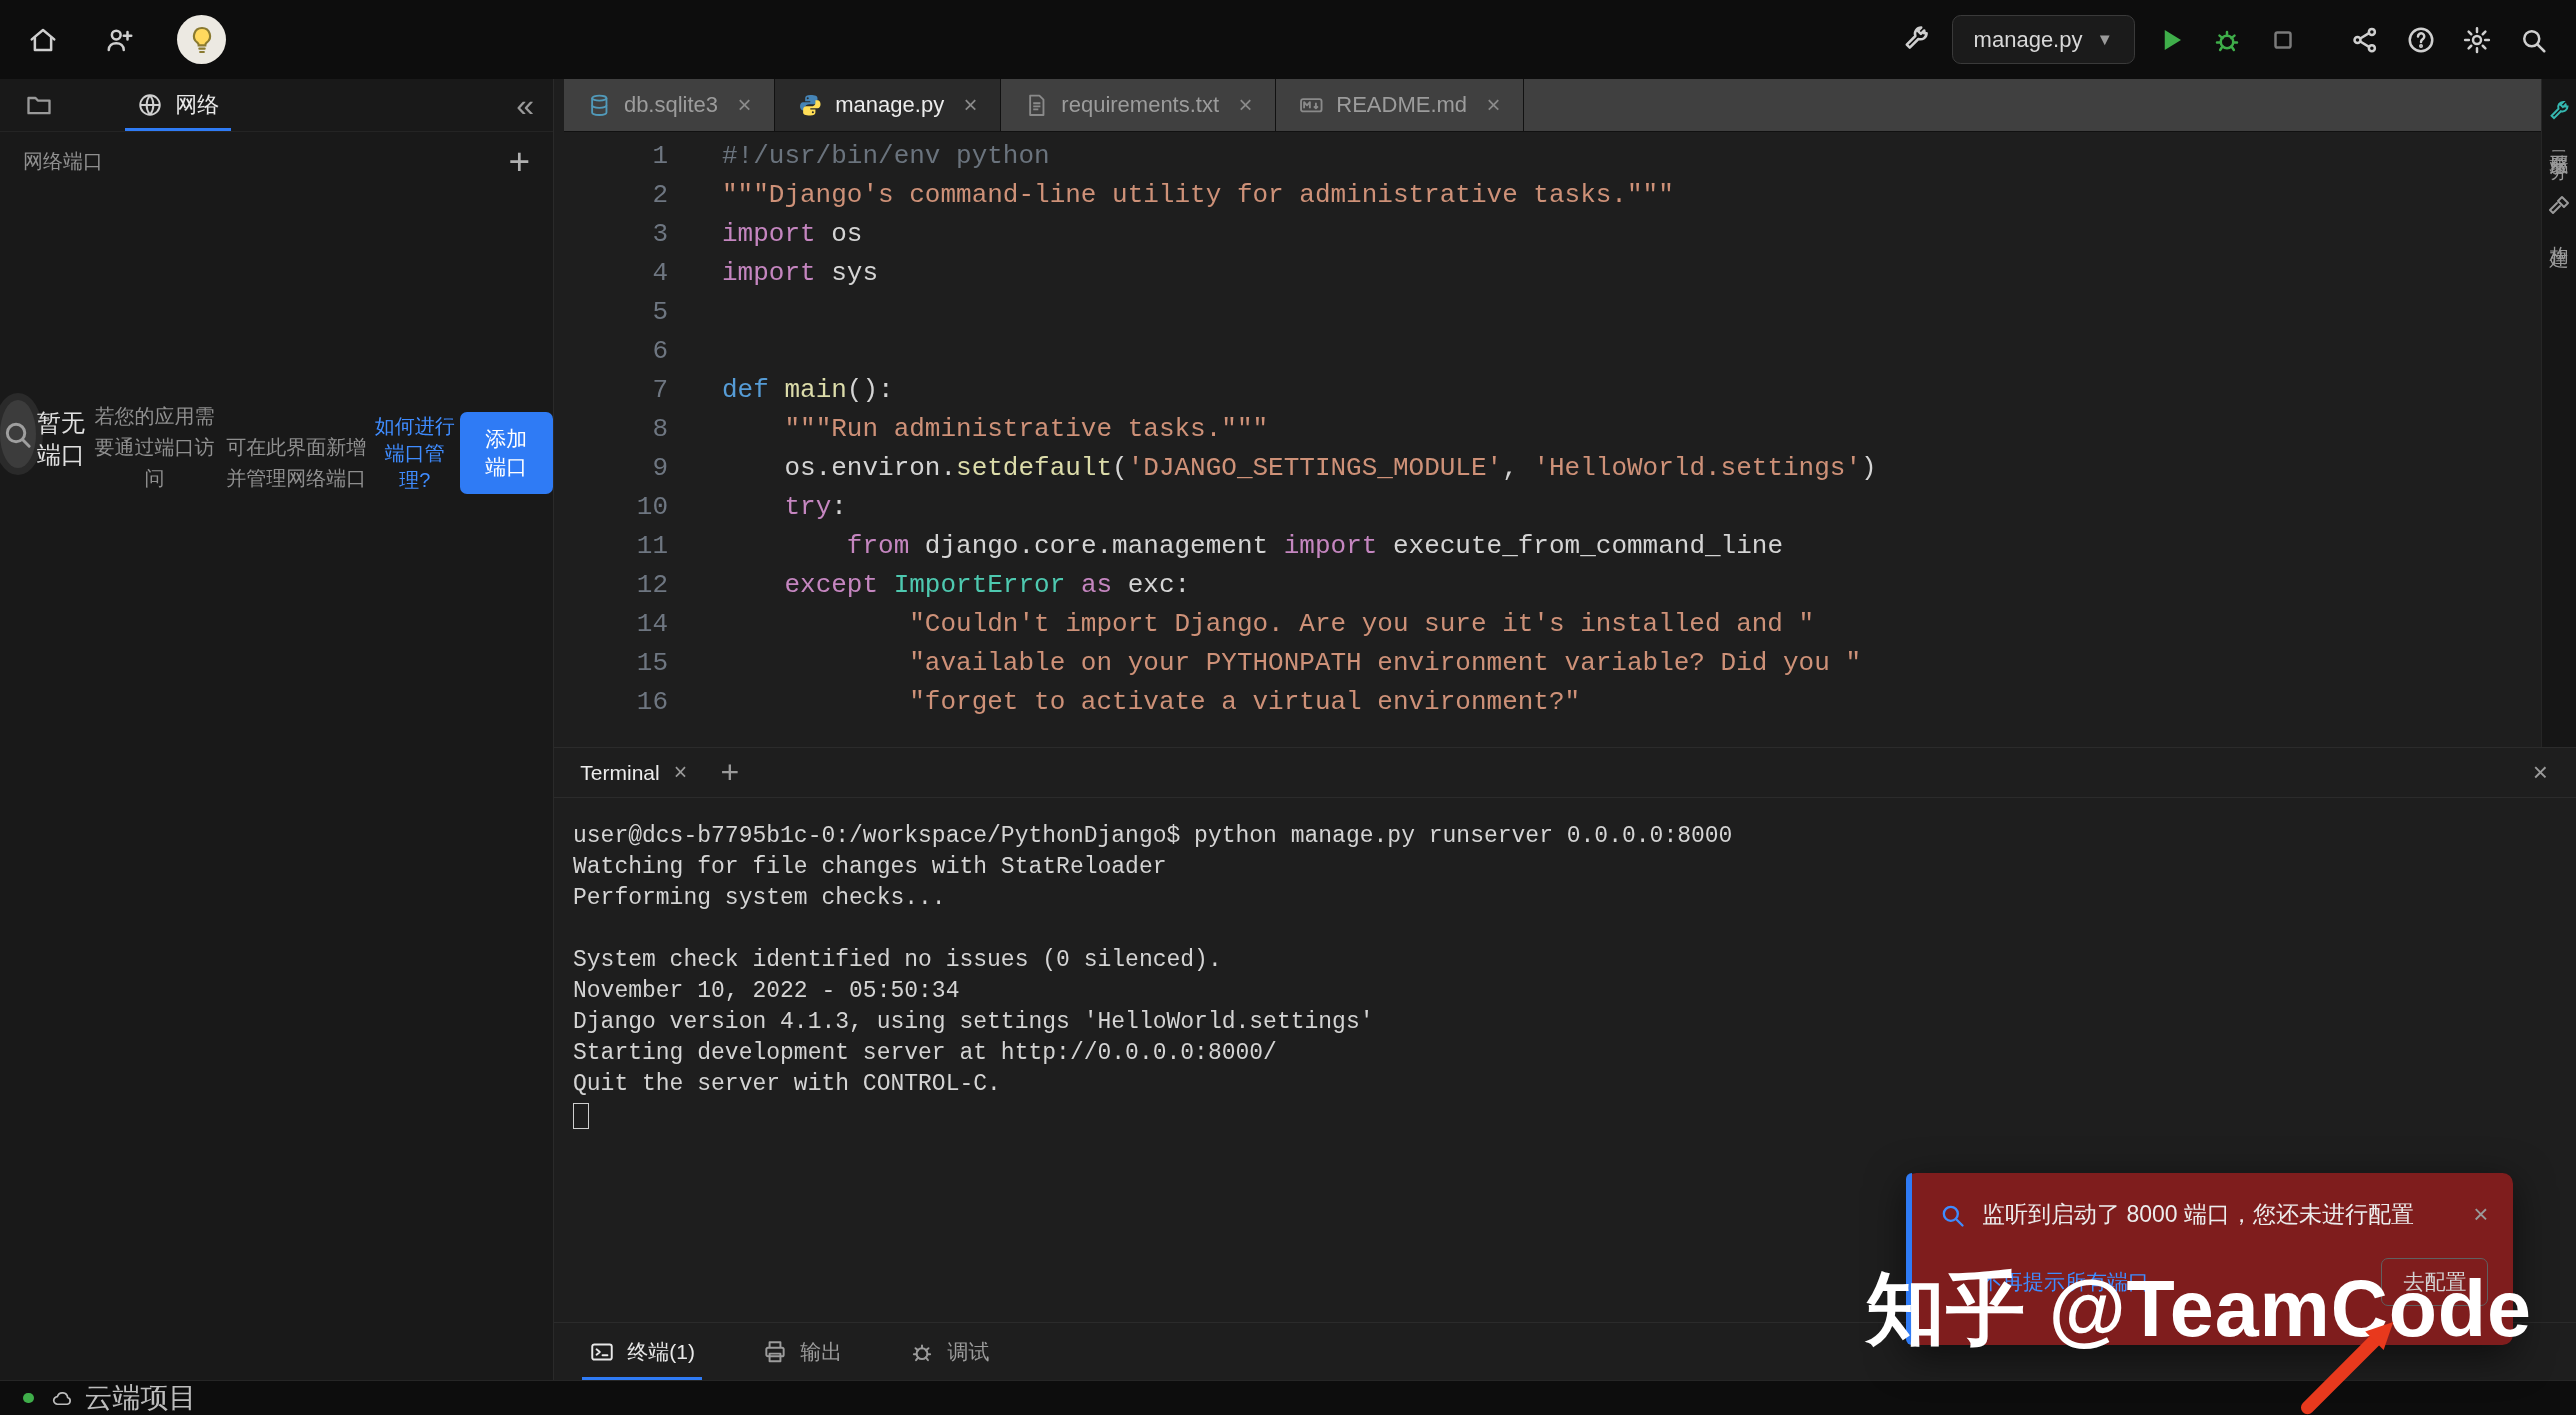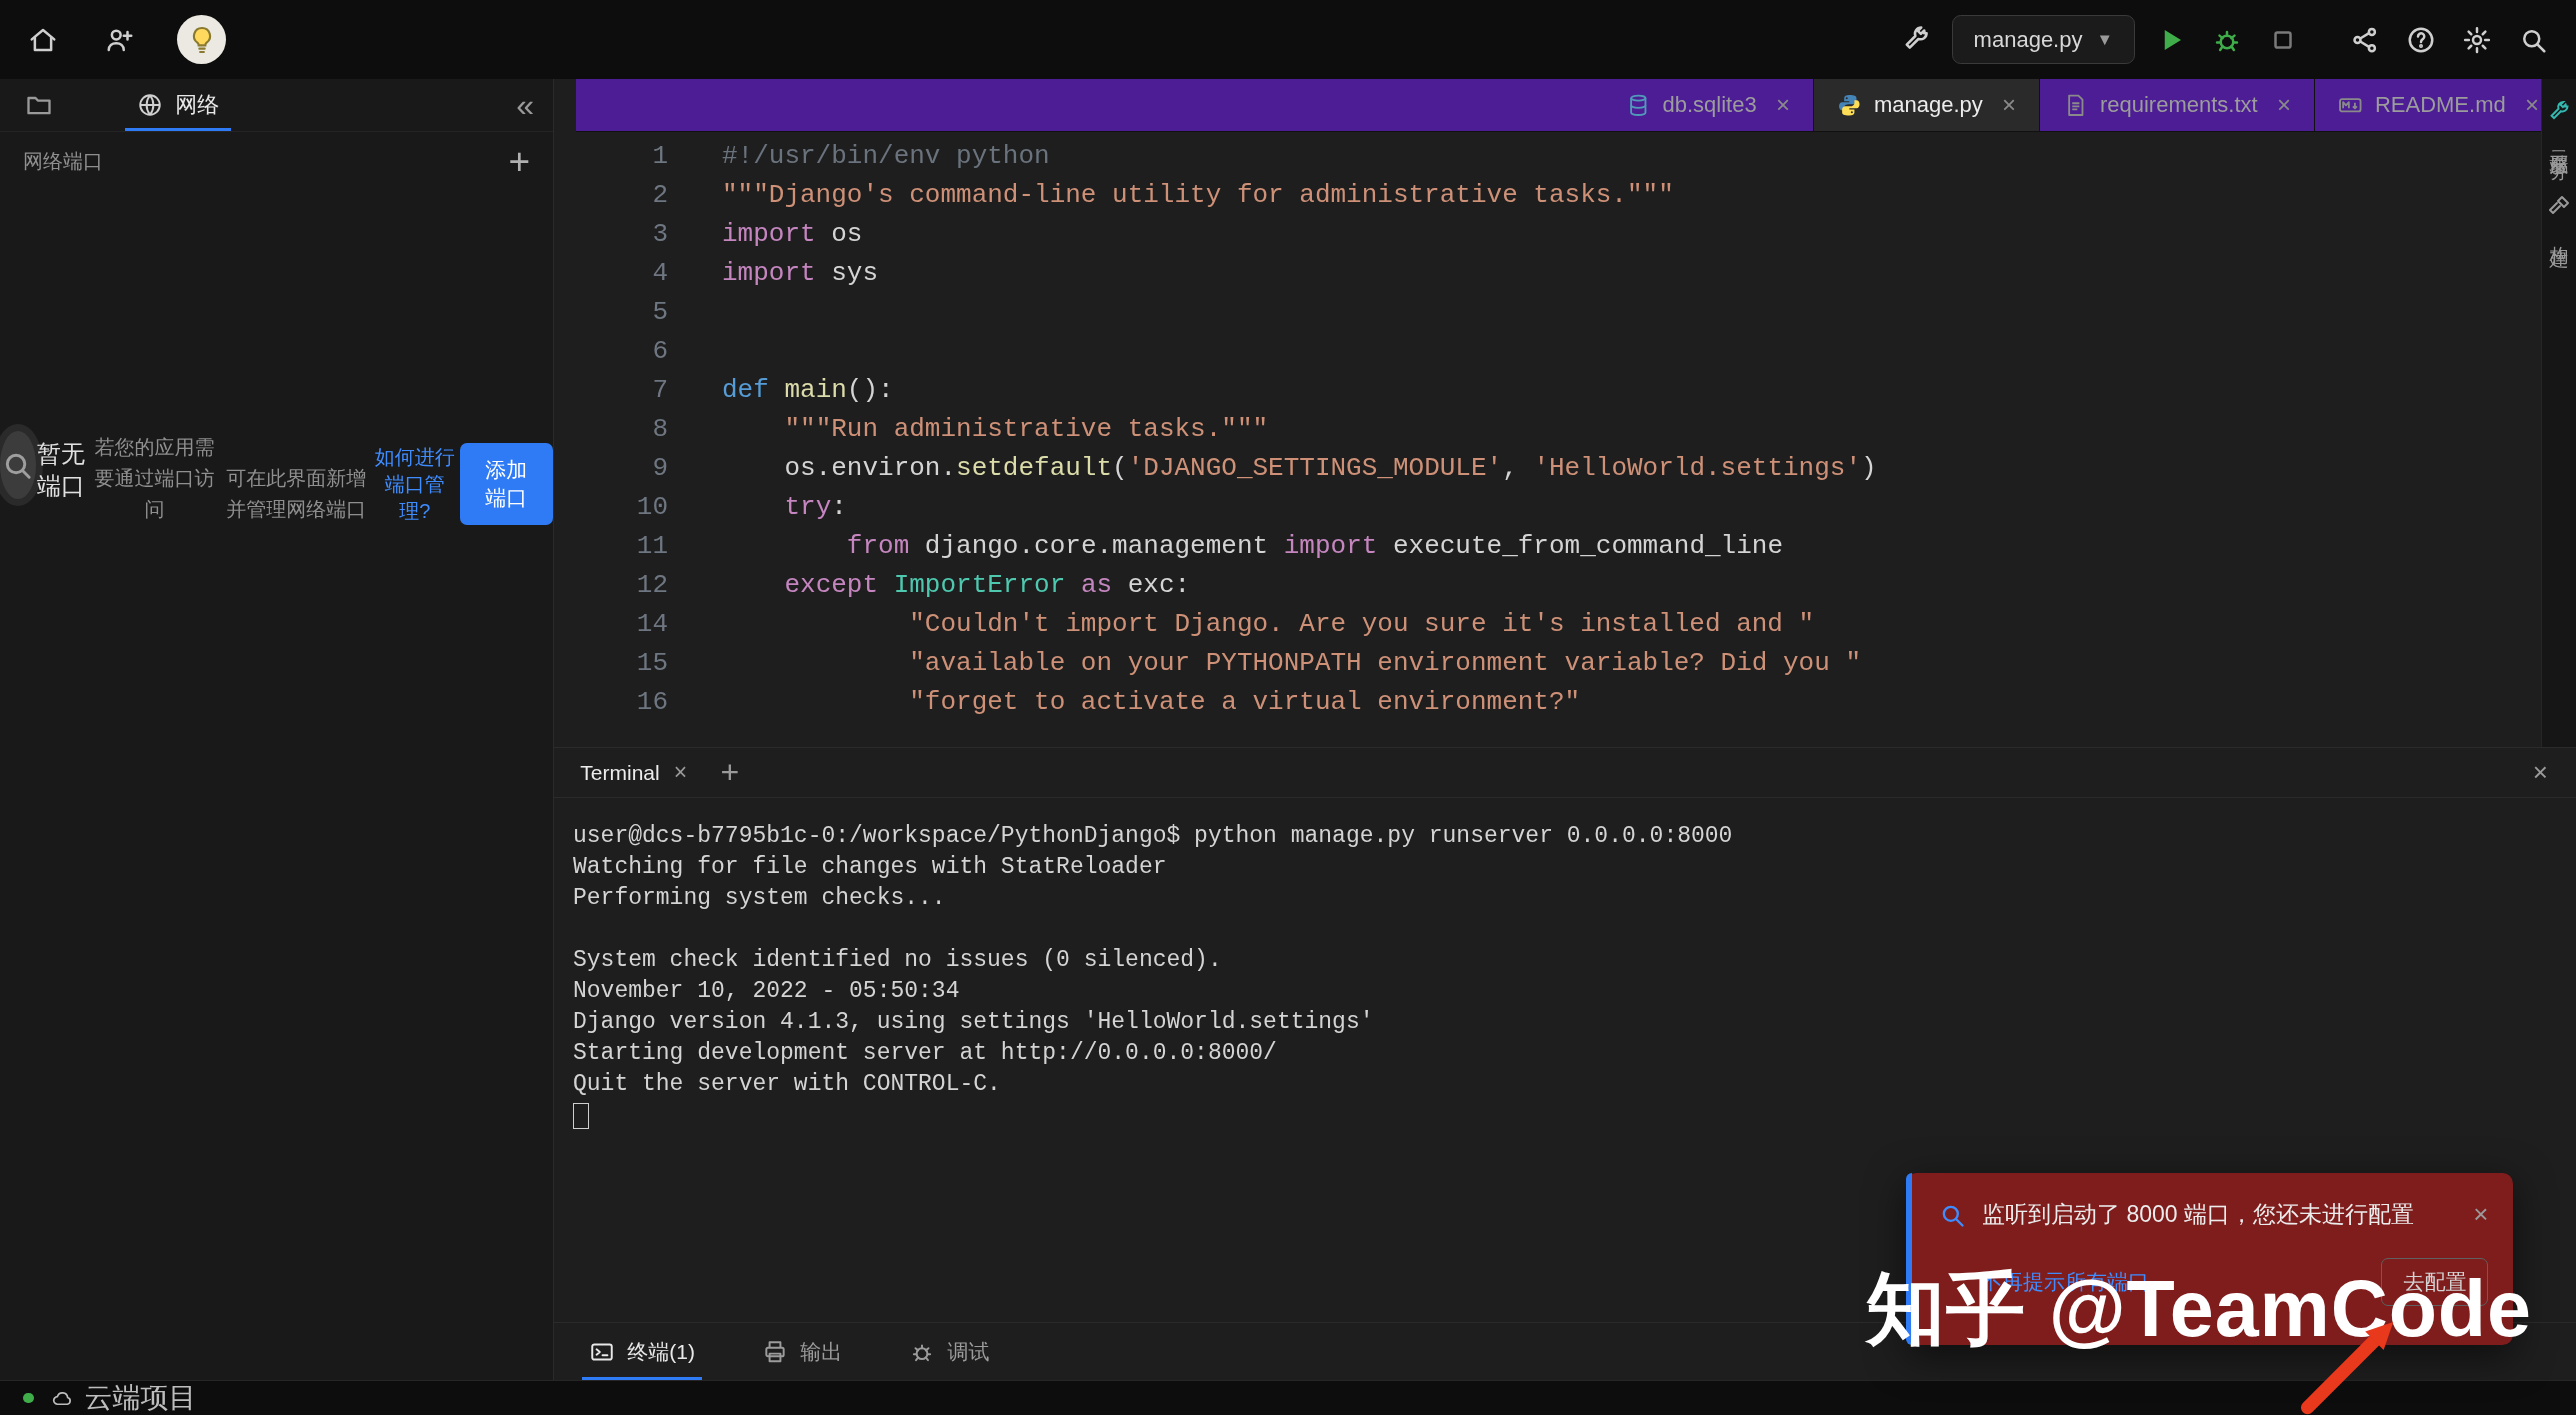--- a/index.html
+++ b/index.html
@@ -38,24 +38,24 @@
   .collapse-btn { margin-left:auto; margin-right:19px; color:#9a9a9a; font-size:32px; cursor:pointer; }
   .side-section { height:58px; display:flex; align-items:center; padding:0 23px; color:#8f8f8f; font-size:20px; }
   .add-port-plus { margin-left:auto; font-size:37px; font-weight:300; color:#b0b0b0; cursor:pointer; line-height:1; }
   .empty { position:absolute; left:0; right:0; top:318px; display:flex; flex-direction:row; align-items:flex-end; text-align:center; }
   .empty-icon { width:68px; height:68px; border-radius:50%; background:#3c3c3c; box-shadow:0 0 0 7px #2a2a2a;
                 display:flex; align-items:center; justify-content:center; color:#9f9f9f; margin-bottom:26px; }
   .empty-icon svg { width:35px; height:35px; }
   .empty-title { color:#e0e0e0; font-size:24px; margin-bottom:23px; }
   .empty-desc { color:#8f8f8f; font-size:20px; line-height:31px; }
   .help-link { color:#3f8cff; font-size:20px; margin-top:16px; cursor:pointer; }
-  .add-port-btn { margin-top:46px; background:#2f7bf5; color:#fff; font-size:21px; border:none; border-radius:7px; padding:13px 24.6px; cursor:pointer; font-family:inherit; }
-
-  
-  .tabbar { position:absolute; left:576px; top:79px; width:1987px; height:53px; background:#4c1d95; display:flex; border-bottom:0.9px solid #111;justify-content:flex-end; }
+  .add-port-btn { margin-top:15px; background:#2f7bf5; color:#fff; font-size:21px; border:none; border-radius:7px; padding:13px 24.6px; cursor:pointer; font-family:inherit; }
+
+  
+  .tabbar { position:absolute; left:564px; top:79px; width:1987px; height:53px; background:#404040; display:flex; border-bottom:0.9px solid #111; }
   .tab { display:flex; align-items:center; gap:12.3px; padding:0 23px; font-size:22px; color:#9c9c9c; border-right:0.9px solid #111; cursor:pointer; }
   .tab.active { background:#2a2a2a; color:#ececec; }
   .tab .close { color:#8a8a8a; font-size:24px; margin-left:7px; }
   .ticon { width:24.6px; height:24.6px; flex:none; }
 
   
   .code { position:absolute; left:554px; top:132px; width:1987px; height:616px; background:#1e1e1e;
           overflow:hidden; font-family:"Liberation Mono", monospace; font-size:26px; padding-top:5.3px; }
   .code-line { display:flex; height:39px; line-height:39px; }
   .ln { width:140px; text-align:right; padding-right:26px; color:#6e7681; flex:none; }

